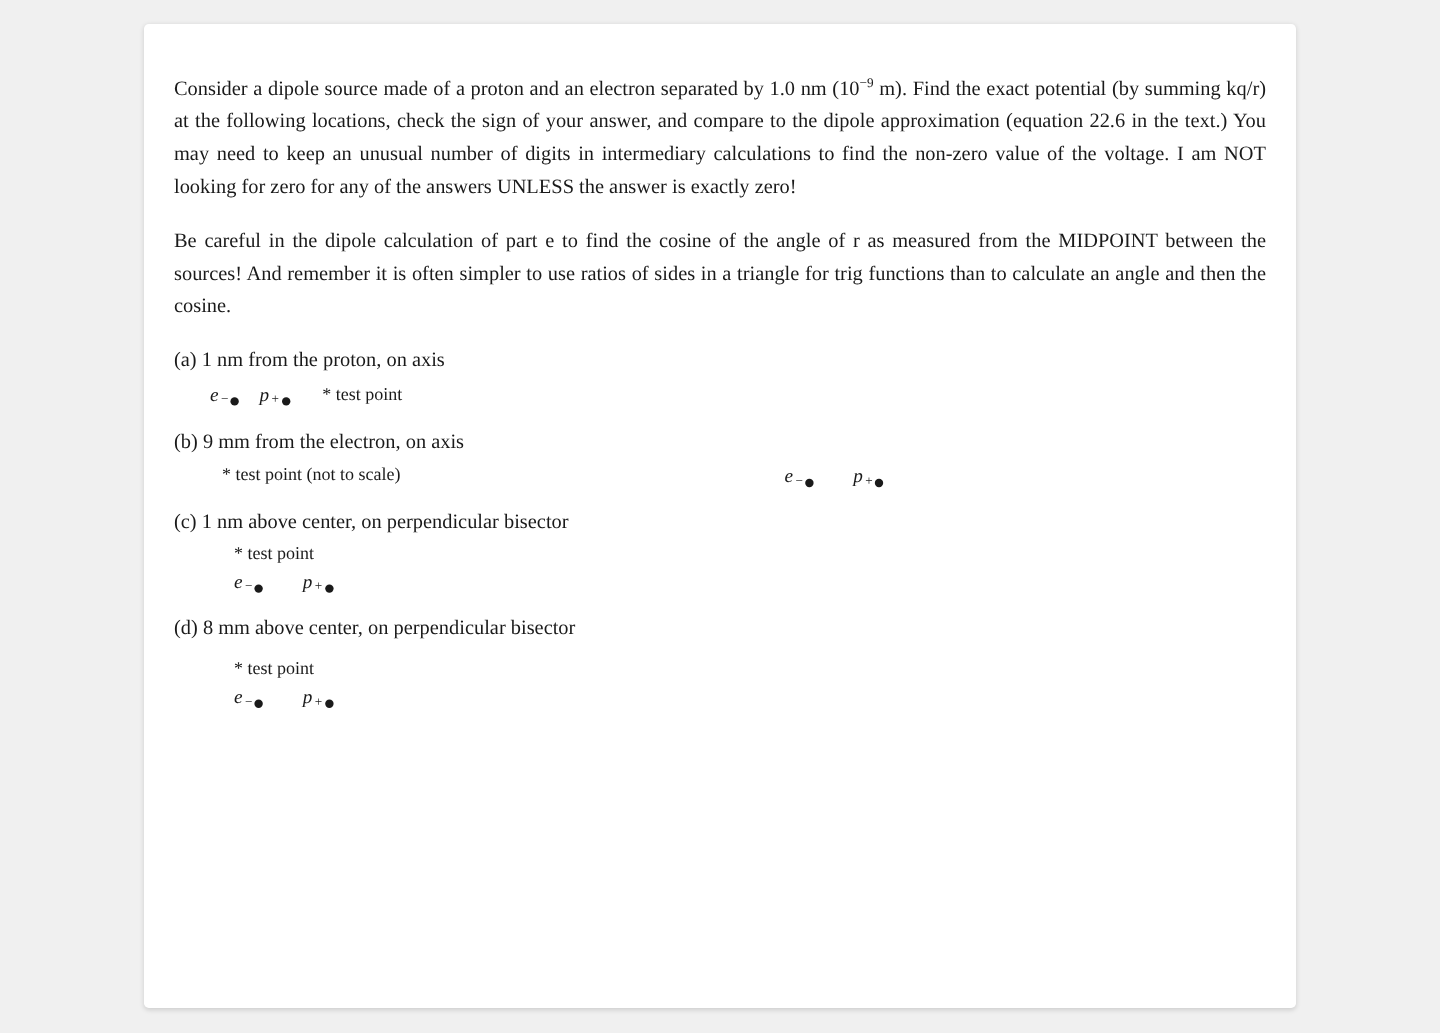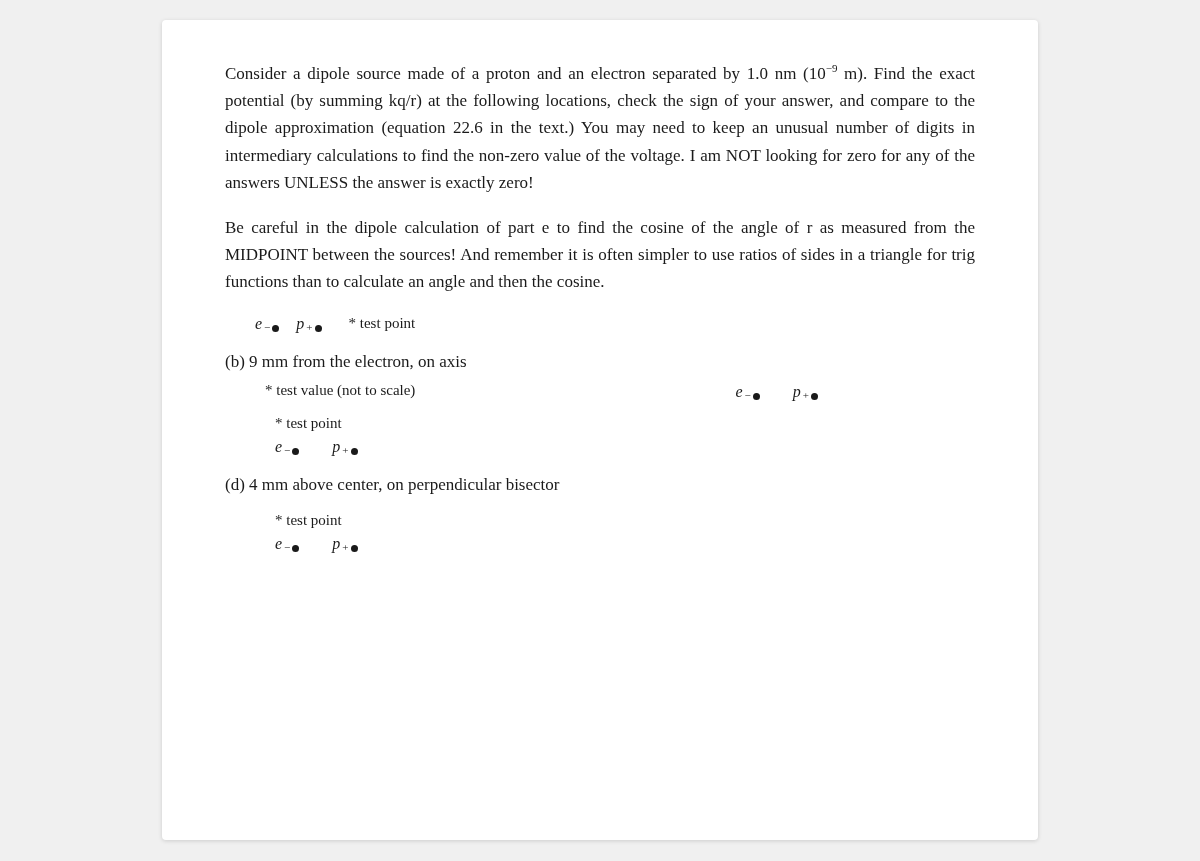--- a/index.html
+++ b/index.html
@@ -15,23 +15,23 @@
       color: #1a1a1a;
       display: flex;
       justify-content: center;
       align-items: flex-start;
       min-height: 861px;
       padding: 20px;
     }
 
     .page-container {
       background-color: #ffffff;
-      width: 876px;
+      width: 960px;
       min-height: 820px;
-      padding: 40px 63px;
+      padding: 40px 25px;
       border-radius: 4px;
       box-shadow: 0 1px 4px rgba(0,0,0,0.15);
     }
 
     .paragraph {
       line-height: 1.6;
       margin-bottom: 18px;
       text-align: justify;
     }
 
@@ -96,20 +96,21 @@
 
   <p class="paragraph">
     Consider a dipole source made of a proton and an electron separated by 1.0 nm (10<sup>−9</sup> m). Find the exact potential (by summing kq/r) at the following locations, check the sign of your answer, and compare to the dipole approximation (equation 22.6 in the text.) You may need to keep an unusual number of digits in intermediary calculations to find the non-zero value of the voltage. I am NOT looking for zero for any of the answers UNLESS the answer is exactly zero!
   </p>
 
   <p class="paragraph">
     Be careful in the dipole calculation of part e to find the cosine of the angle of r as measured from the MIDPOINT between the sources! And remember it is often simpler to use ratios of sides in a triangle for trig functions than to calculate an angle and then the cosine.
   </p>
 
   <div class="section">
+    <p class="section-label">(a) 1 nm from the proton, on axis</p>
     <div class="diagram-row">
       
       <span class="charge-wrapper">
         <span class="charge-letter">e</span>
         <span class="charge-superscript">−</span>
         <span class="charge-dot"></span>
       </span>
       &nbsp;&nbsp;&nbsp;&nbsp;
       
       <span class="charge-wrapper">
@@ -118,59 +119,60 @@
         <span class="charge-dot"></span>
       </span>
       &nbsp;&nbsp;&nbsp;&nbsp;
       <span class="test-point-label">* test point</span>
     </div>
   </div>
 
   <div class="section">
     <p class="section-label">(b) 9 mm from the electron, on axis</p>
     <div style="display:flex; align-items:center; margin-left:30px; margin-top:4px;">
-      <span class="test-point-label">* test value (not to scale)</span>
+      <span class="test-point-label">* test point (not to scale)</span>
 
       <div style="margin-left: 320px; display:inline-flex; align-items:flex-end; gap:8px;">
         <span class="charge-wrapper">
           <span class="charge-letter">e</span>
           <span class="charge-superscript">−</span>
           <span class="charge-dot"></span>
         </span>
         &nbsp;&nbsp;&nbsp;&nbsp;
         <span class="charge-wrapper">
           <span class="charge-letter">p</span>
           <span class="charge-superscript">+</span>
           <span class="charge-dot"></span>
         </span>
       </div>
     </div>
   </div>
 
   <div class="section">
+    <p class="section-label">(c) 1 nm above center, on perpendicular bisector</p>
     <div style="margin-left:50px; margin-top:2px;">
       <div style="margin-bottom:4px; font-size:15px;">* test point</div>
       <div style="display:inline-flex; align-items:flex-end; gap:8px;">
         <span class="charge-wrapper">
           <span class="charge-letter">e</span>
           <span class="charge-superscript">−</span>
           <span class="charge-dot"></span>
         </span>
         &nbsp;&nbsp;&nbsp;&nbsp;
         <span class="charge-wrapper">
           <span class="charge-letter">p</span>
           <span class="charge-superscript">+</span>
           <span class="charge-dot"></span>
         </span>
       </div>
     </div>
   </div>
 
   <div class="section">
-    <p class="section-label">(d) 4 mm above center, on perpendicular bisector</p>
+    <p class="section-label">(d) 8 mm above center, on perpendicular bisector</p>
   </div>
 
   <div class="section">
     <div style="margin-left:50px; margin-top:2px;">
       <div style="margin-bottom:4px; font-size:15px;">* test point</div>
       <div style="display:inline-flex; align-items:flex-end; gap:8px;">
         <span class="charge-wrapper">
           <span class="charge-letter">e</span>
           <span class="charge-superscript">−</span>
           <span class="charge-dot"></span>

